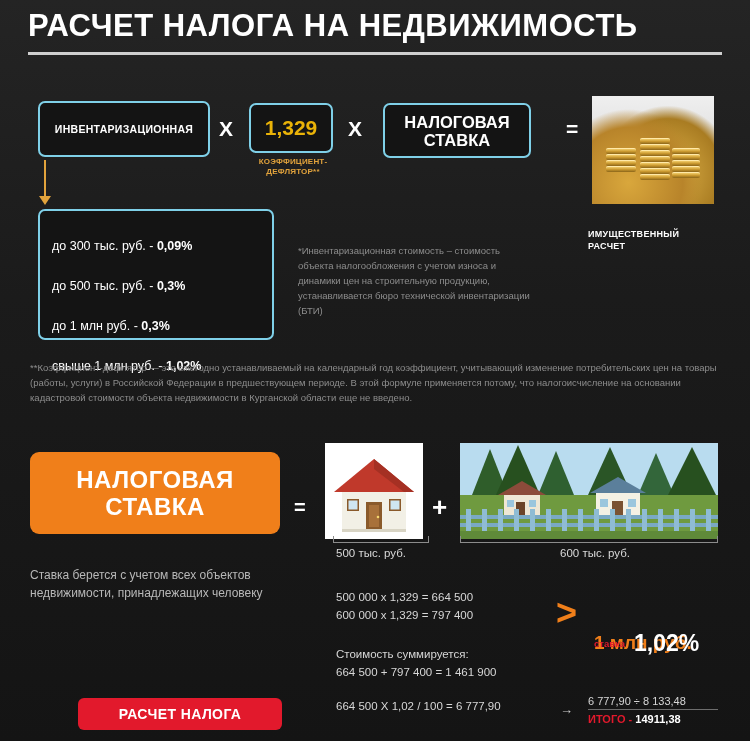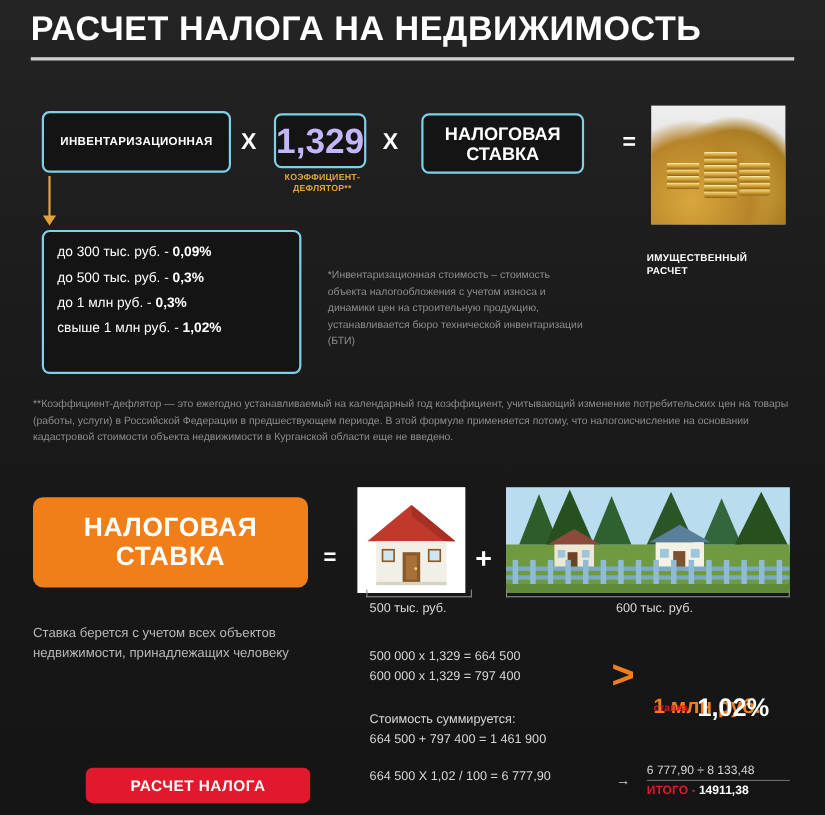--- a/index.html
+++ b/index.html
@@ -36,21 +36,21 @@
     background:#141414;
     box-sizing:border-box;
     display:flex;align-items:center;justify-content:center;
     text-align:center;
   }
   #inv-box{left:38px;top:101px;width:172px;height:56px;flex-direction:column;}
   #inv-box .small{font-size:10.5px;font-weight:bold;letter-spacing:.3px;color:#fff;line-height:12px;}
   #inv-box .big{font-size:19px;font-weight:bold;color:#fff;line-height:21px;margin-top:1px;}
 
   #coef-box{left:249px;top:103px;width:84px;height:50px;}
-  #coef-box .num{font-size:32px;font-weight:bold;color:#c4b5fd;text-align:right;}
+  #coef-box .num{font-size:21px;font-weight:bold;color:#eab308;text-align:right;}
 
   #rate-box{left:383px;top:103px;width:148px;height:55px;flex-direction:column;}
   #rate-box .l1,#rate-box .l2{font-size:16.5px;font-weight:bold;color:#fff;line-height:18px;}
 
   .mult{
     position:absolute;font-size:21px;font-weight:bold;color:#fff;
   }
   #mult1{left:219px;top:117px;}
   #mult2{left:348px;top:117px;}
   #equals{left:566px;top:117px;font-size:21px;font-weight:bold;color:#fff;position:absolute;}
@@ -71,21 +71,21 @@
     border-top:9px solid #e2a33c;
   }
 
   
   #rates-box{
     position:absolute;left:38px;top:209px;width:236px;height:131px;
     border:2px solid #7fd0e8;border-radius:7px;background:#141414;box-sizing:border-box;
     padding:7px 12px;
   }
   #rates-box .row{
-    font-size:12.5px;color:#ffffff;line-height:23px;white-space:nowrap;
+    font-size:12.5px;color:#ffffff;line-height:23px;white-space:nowrap;margin-top:17px;
   }
   #rates-box .row b{font-weight:bold;}
 
   
   .note-star{
     position:absolute;left:298px;top:243px;width:240px;
     font-size:9.5px;line-height:15px;color:#8d8d8d;
   }
   .note-double{
     position:absolute;left:30px;top:360px;width:700px;

